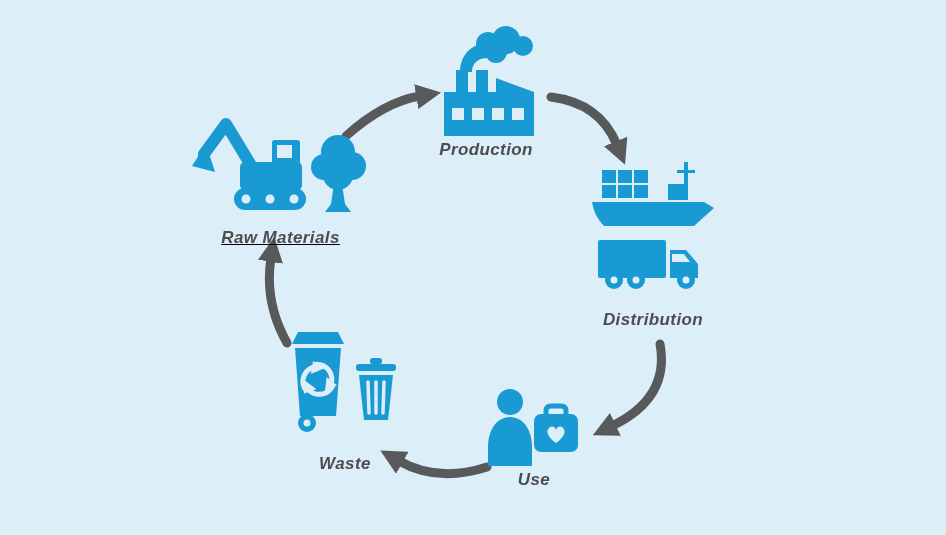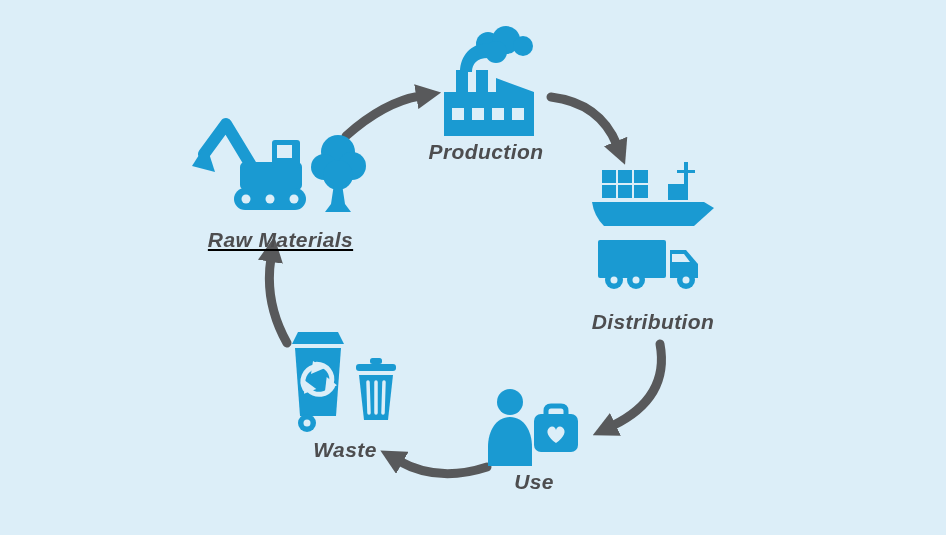--- a/index.html
+++ b/index.html
@@ -15,29 +15,29 @@
     background:var(--background);
   }
   .arrows{position:absolute;left:0;top:0;width:946px;height:535px;pointer-events:none;}
   .arrows path.flow{fill:none;stroke:var(--arrow-gray);stroke-width:9;stroke-linecap:round;}
   #ah path{fill:var(--arrow-gray);}
   .node{position:absolute;display:flex;flex-direction:column;align-items:center;}
   .icon{color:var(--icon-blue);display:block;}
   .node-label{
     margin-top:4px;
     font-family:"Liberation Sans",sans-serif;
-    font-style:italic;font-weight:700;font-size:21px;
+    font-style:italic;font-weight:700;font-size:17px;
     color:var(--label-gray);letter-spacing:.4px;text-align:center;white-space:nowrap;
   }
   
   #node-raw{left:188px;top:92px;width:185px;text-decoration:underline;}
   #node-production{left:430px;top:24px;width:112px;}
   #node-distribution{left:592px;top:158px;width:122px;}
   #node-use{left:482px;top:388px;width:104px;}
-  #node-waste{left:286px;top:328px;width:118px;}
+  #node-waste{left:286px;top:328px;width:118px;gap:16px;}
 </style>
 </head>
 <body>
 
 <div class="stage">
 
   <svg class="arrows" viewBox="0 0 946 535">
     <defs>
       <marker id="ah" viewBox="0 0 10 10" refX="1.5" refY="5" markerWidth="2.8" markerHeight="2.8" orient="auto">
         <path d="M0 0 L10 5 L0 10 Z"></path>

